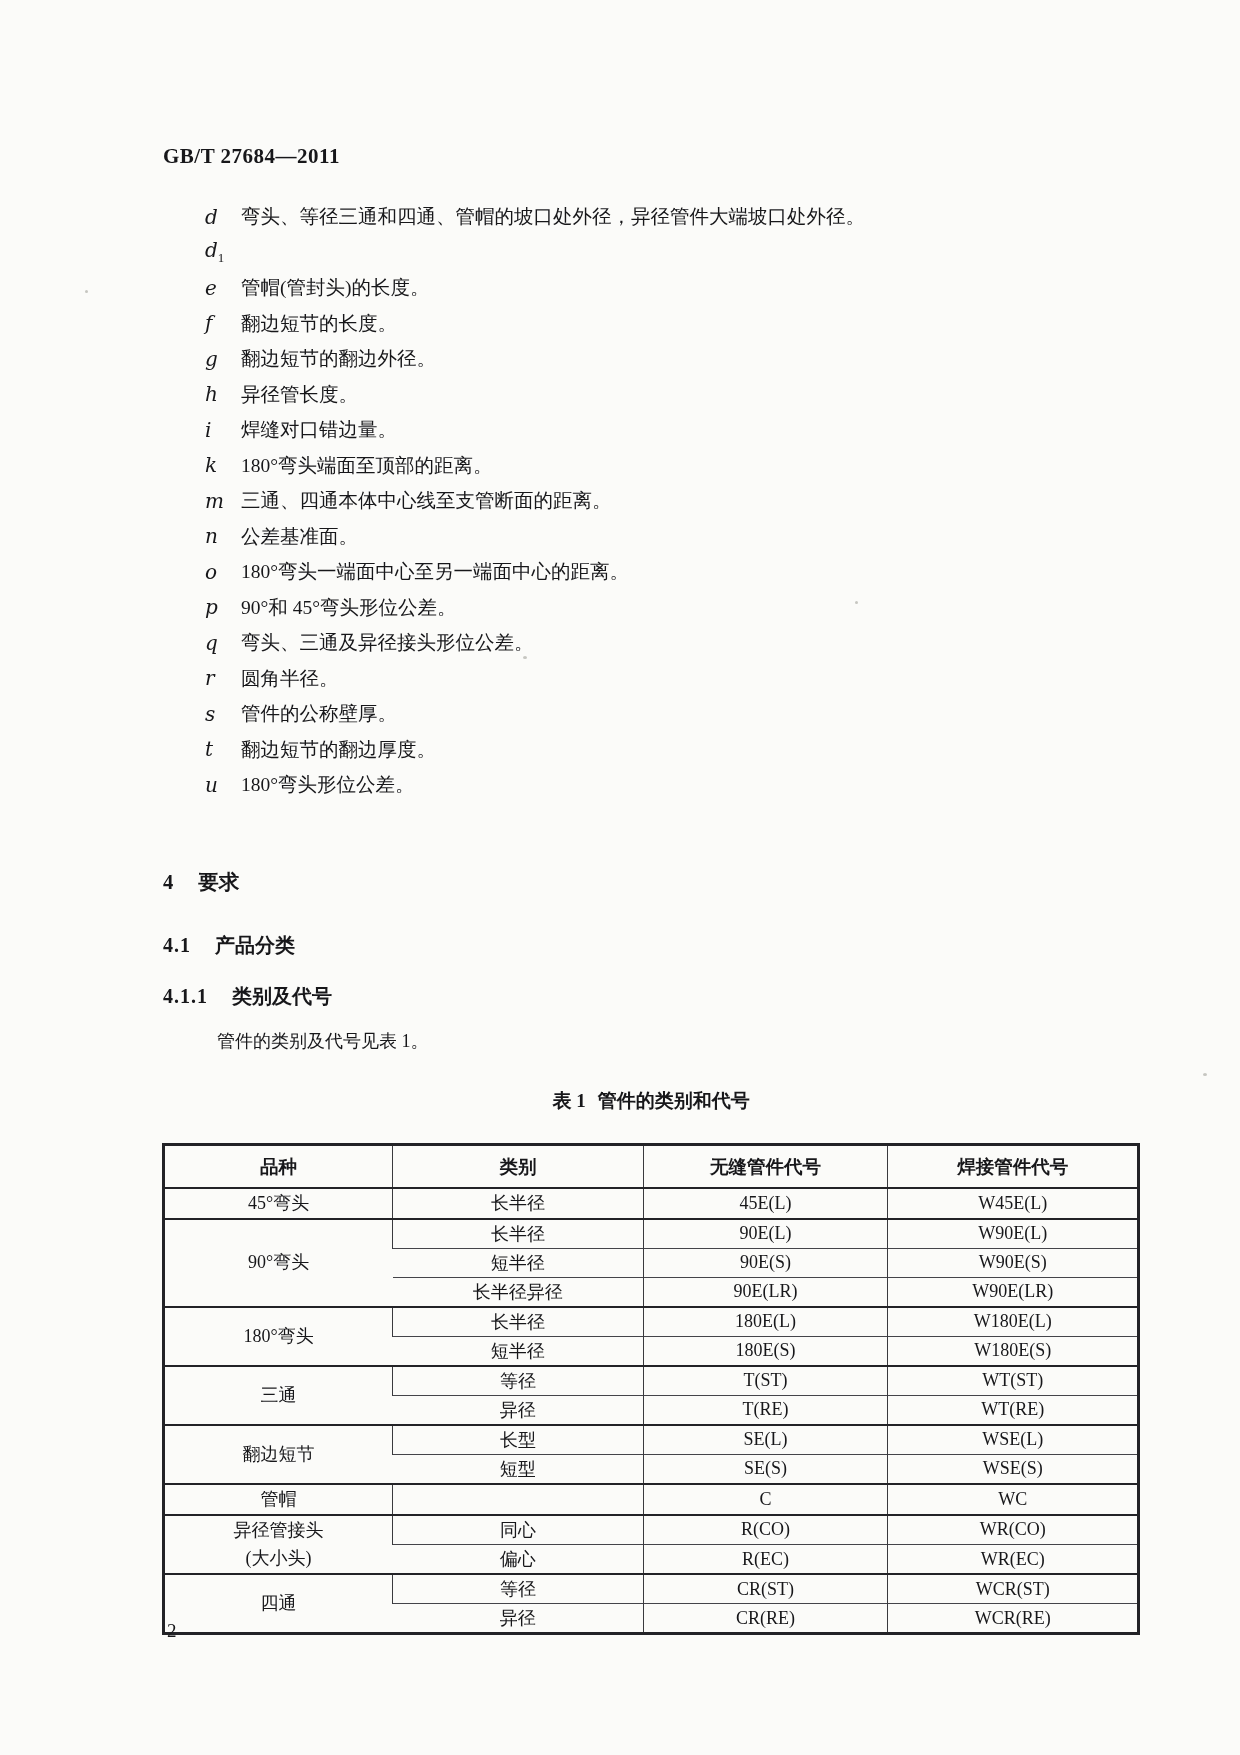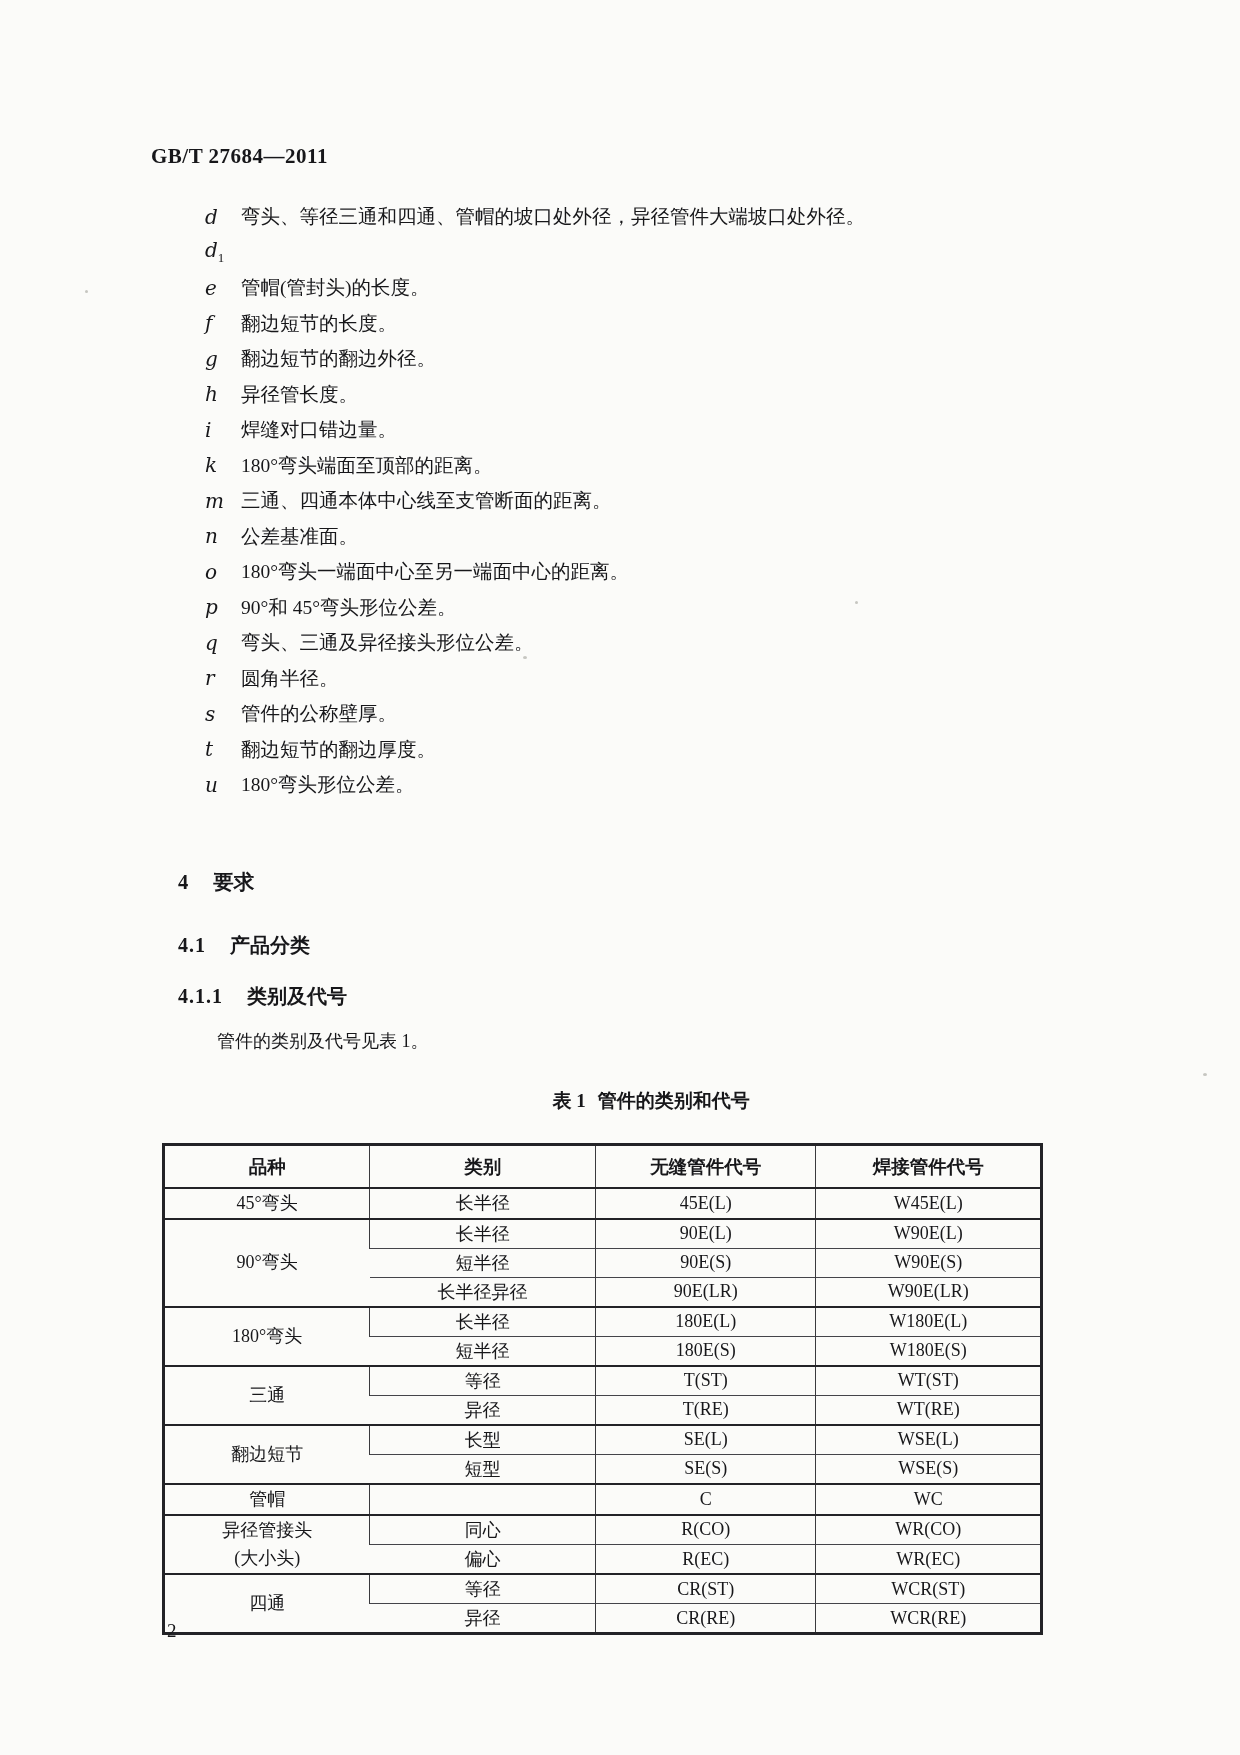--- a/index.html
+++ b/index.html
@@ -6,57 +6,57 @@
   .page{
     position:relative;
     width:1240px;height:1755px;
     margin:0 auto;
     background:#fbfbf9;
     font-family:"Liberation Serif","DejaVu Serif",serif;
     color:#17171a;
     overflow:hidden;
   }
   .std-header{
-    position:absolute;left:151px;top:144px;
+    position:absolute;left:163px;top:144px;
     font-size:21px;font-weight:bold;letter-spacing:.5px;
   }
   
   .definitions{
     position:absolute;left:205px;top:199px;width:940px;
     list-style:none;margin:0;padding:0;
   }
   .definitions li{
     display:flex;align-items:center;height:35.5px;
     font-size:19.5px;line-height:1;
   }
   .definitions .sym{
     flex:none;width:36px;font-size:20px;
   }
   .definitions .sym i{font-style:italic;font-family:"DejaVu Serif","Liberation Serif",serif;}
   .definitions .sym sub{font-size:13px;}
   .def-text{flex:1;}
   
-  .heading{position:absolute;left:178px;font-weight:bold;white-space:nowrap;text-align:right;}
+  .heading{position:absolute;left:163px;font-weight:bold;white-space:nowrap;text-align:right;}
   .heading .num{margin-right:24px;letter-spacing:1px;}
   .h-4{top:868px;font-size:20.5px;}
   .h-41{top:932px;font-size:20px;}
   .h-411{top:983px;font-size:20px;}
   .intro-para{
     position:absolute;left:217px;top:1029px;
     font-size:18px;margin:0;
   }
   
   .tbl-caption{
     position:absolute;left:162px;top:1088px;width:978px;
     text-align:center;font-size:19px;font-weight:bold;
   }
   .tbl-caption .cap-label{margin-right:12px;}
   
   table.fittings{
-    position:absolute;left:162px;top:1143px;width:881px;
+    position:absolute;left:162px;top:1143px;width:978px;
     border-collapse:collapse;table-layout:fixed;
     font-size:18px;
   }
   table.fittings col.c1{width:23.5%;}
   table.fittings col.c2{width:25.7%;}
   table.fittings col.c3{width:25.1%;}
   table.fittings col.c4{width:25.7%;}
   table.fittings{border:3px solid #232327;}
   table.fittings th{
     height:39px;font-size:18.5px;font-weight:bold;

